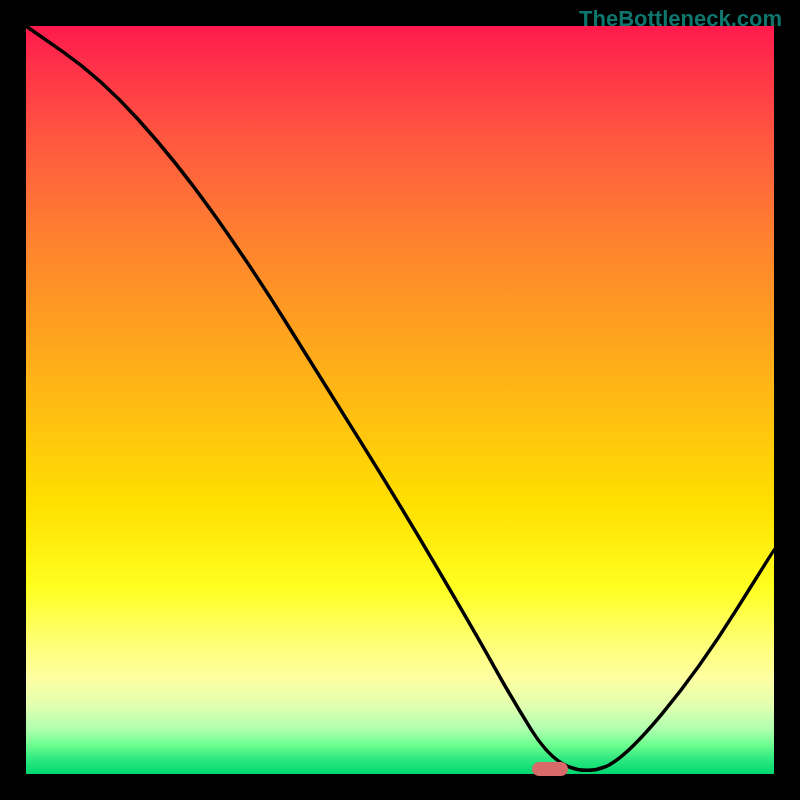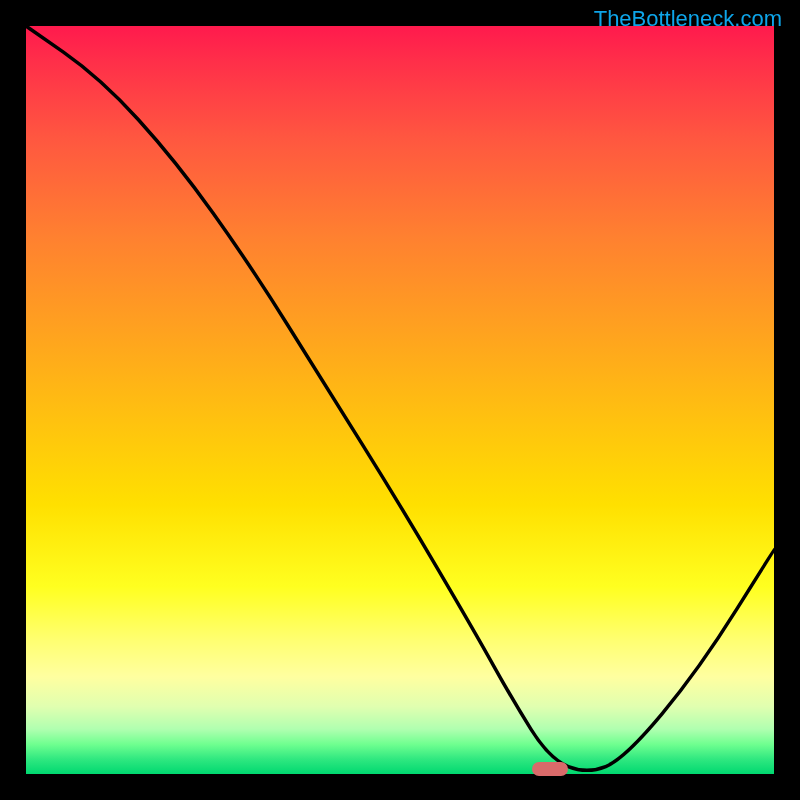--- a/index.html
+++ b/index.html
@@ -8,23 +8,23 @@
     width: 800px;
     height: 800px;
     background: #000;
     position: relative;
     font-family: Arial, sans-serif;
   }
   .watermark {
     position: absolute;
     top: 6px;
     right: 18px;
-    color: #0ea5e9;
+    color: #0f766e;
     font-size: 22px;
-    font-weight: 400;
+    font-weight: 700;
     z-index: 10;
     margin-left: 33px;
   }
   .plot-area {
     position: absolute;
     left: 26px;
     top: 26px;
     width: 748px;
     height: 748px;
     background: linear-gradient(to bottom,

